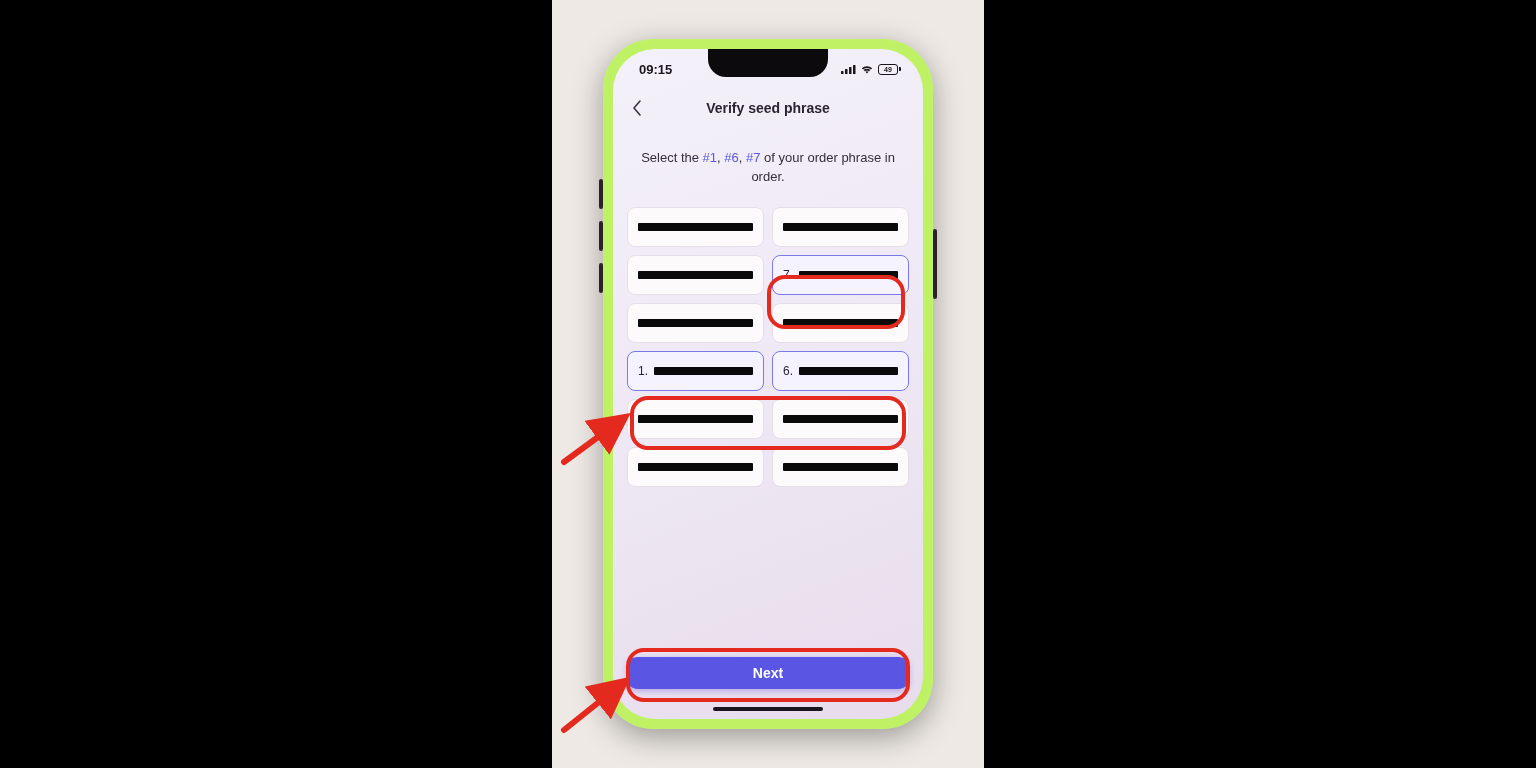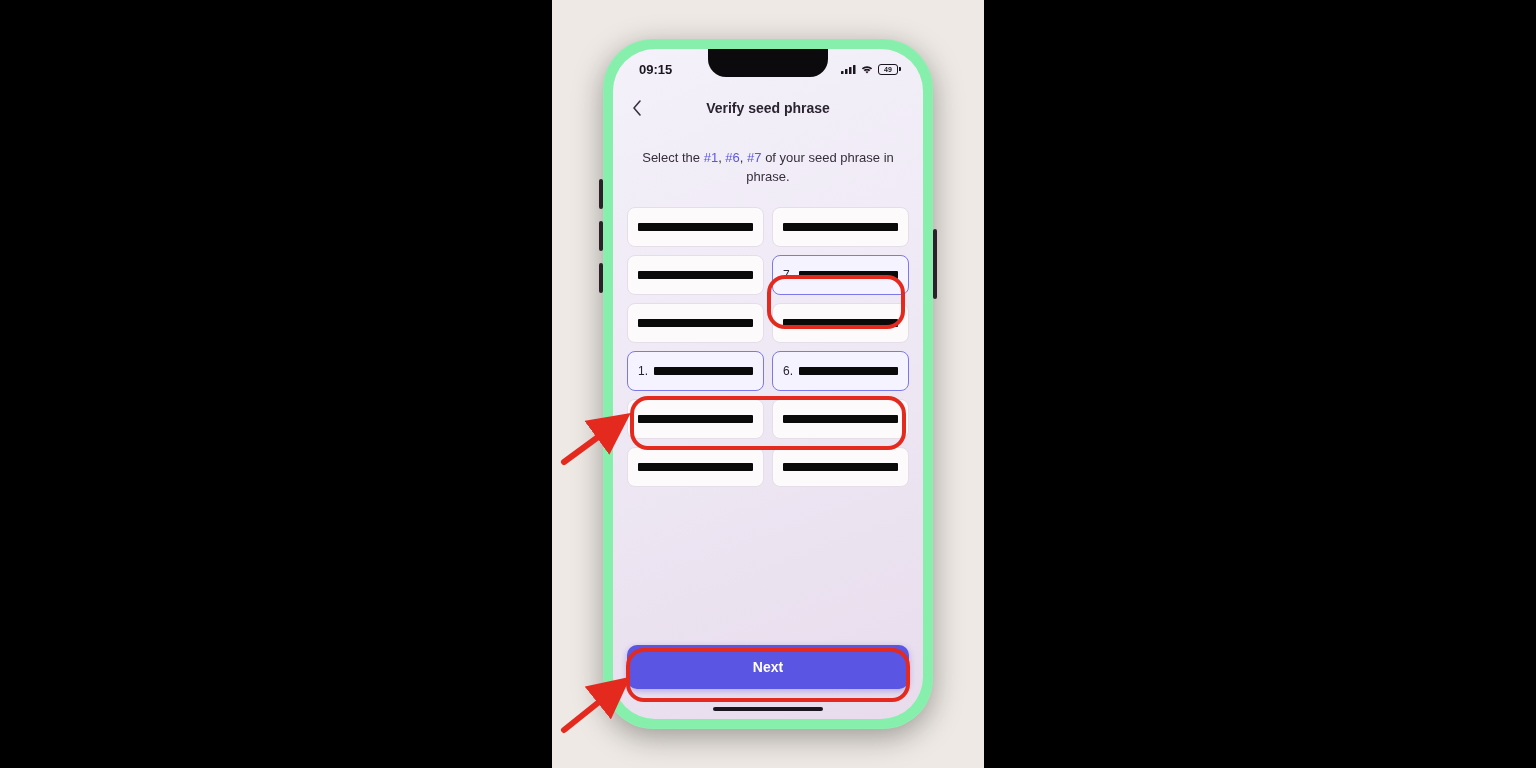--- a/index.html
+++ b/index.html
@@ -20,21 +20,21 @@
     background: #eee9e4;
   }
   .phone {
     position: absolute;
     left: 50%;
     top: 50%;
     transform: translate(-50%, -50%);
     width: 330px;
     height: 690px;
     border-radius: 50px;
-    background: #86efac;
+    background: #bef264;
     box-shadow: 0 8px 30px rgba(0,0,0,0.35), inset 0 0 2px rgba(255,255,255,0.2);
     padding: 10px;
   }
   .phone::before, .phone::after {
     content: "";
     position: absolute;
     background: #2c202a;
     border-radius: 3px;
   }
   .phone::before { 
@@ -164,21 +164,21 @@
     height: 8px;
     background: #0a0a0a;
     border-radius: 1px;
   }
   .chip.selected .redact {
     margin-left: 2px;
   }
   .next-btn {
     position: absolute;
     left: 14px; right: 14px; bottom: 30px;
-    height: 44px;
+    height: 32px;
     background: #5a55e2;
     border-radius: 10px;
     color: #fff;
     font-size: 14px;
     font-weight: 600;
     display: flex;
     align-items: center;
     justify-content: center;
     cursor: pointer;
     box-shadow: 0 2px 6px rgba(90,85,226,0.4);
@@ -248,21 +248,21 @@
         <div class="back-chevron">
           <svg width="10" height="16" viewBox="0 0 10 16">
             <path d="M8 1 L2 8 L8 15" stroke="#3a3340" stroke-width="1.6" fill="none" stroke-linecap="round" stroke-linejoin="round"></path>
           </svg>
         </div>
         <div class="nav-title">Verify seed phrase</div>
       </div>
 
       <div class="content">
         <div class="instruction">
-          <span>Select the </span><span class="accent">#1</span><span>, </span><span class="accent">#6</span><span>, </span><span class="accent">#7</span><span> of your seed phrase in phrase.</span>
+          <span>Select the </span><span class="accent">#1</span><span>, </span><span class="accent">#6</span><span>, </span><span class="accent">#7</span><span> of your order phrase in order.</span>
         </div>
 
         <div class="grid">
           <div class="chip">
               <span class="redact"></span>
             </div>
           <div class="chip">
               <span class="redact"></span>
             </div>
 

